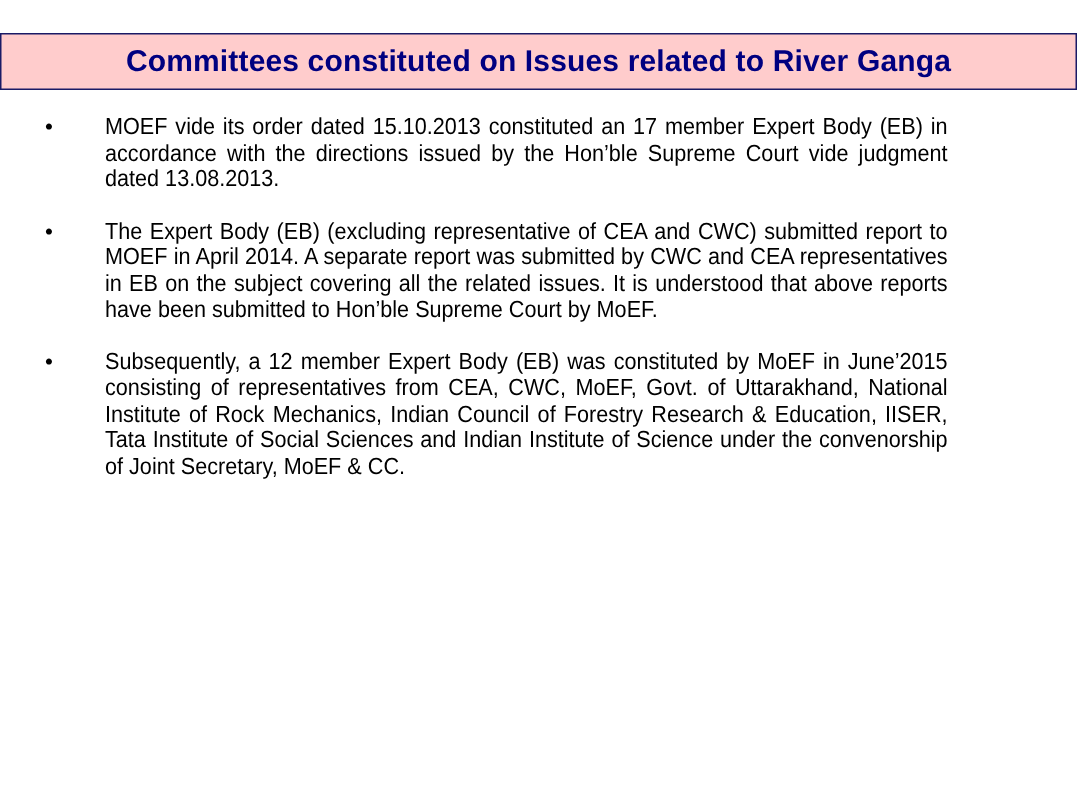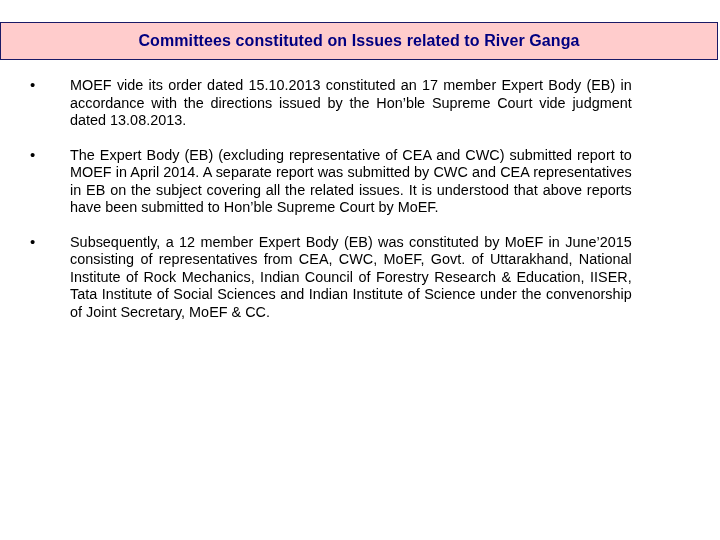--- a/index.html
+++ b/index.html
@@ -22,21 +22,21 @@
       height: 36px;
       background: #ffcccc;
       border: 1px solid #1a1a66;
       display: flex;
       align-items: center;
       justify-content: center;
     }
     .title-text {
       color: #000080;
       font-weight: bold;
-      font-size: 16px;
+      font-size: 20px;
       letter-spacing: 0.1px;
       white-space: nowrap;
     }
     .bullets {
       position: absolute;
       left: 30px;
       top: 76px;
       width: 644px;
     }
     .bullet-item {

